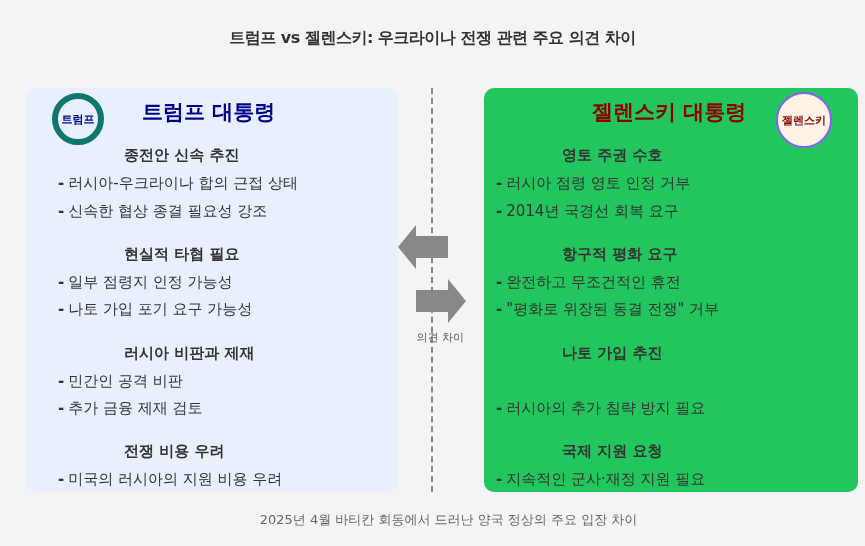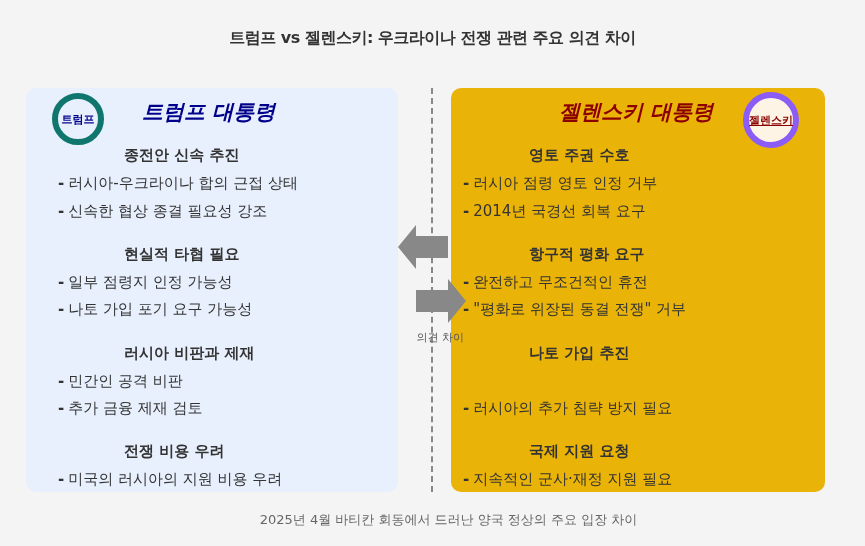--- a/index.html
+++ b/index.html
@@ -14,35 +14,35 @@
     .title {
       position: absolute; left: 0; top: 28px; width: 865px;
       text-align: center; font-size: 16px; font-weight: bold; color: #333;
       letter-spacing: -0.5px;
     }
     .panel {
       position: absolute; top: 88px; height: 404px;
       border-radius: 10px;
     }
     .panel.left { left: 26px; width: 372px; background: #e8f0fd; }
-    .panel.right { left: 451px; width: 374px; background: #eab308; }
+    .panel.right { left: 484px; width: 374px; background: #22c55e; }
 
     .panel-title {
-      position: absolute; top: 10px; font-size: 21px; font-weight: bold; font-style: italic;
+      position: absolute; top: 10px; font-size: 21px; font-weight: bold;
     }
     .left .panel-title { left: 116px; color: #00008b; }
     .right .panel-title { left: 108px; color: #8b0000; }
 
     .badge {
       position: absolute; width: 52px; height: 52px; border-radius: 50%;
       display: flex; align-items: center; justify-content: center;
       font-size: 11px; font-weight: bold; box-sizing: border-box;
     }
     .left .badge { left: 26px; top: 5px; border: 6px solid #0f766e; color: #00008b; background: #e8f0fd; }
-    .right .badge { left: 292px; top: 4px; border: 6px solid #8b5cf6; color: #8b0000; background: #fdf4e6; width: 56px; height: 56px; text-decoration: underline; }
+    .right .badge { left: 292px; top: 4px; border: 2px solid #8b5cf6; color: #8b0000; background: #fdf4e6; width: 56px; height: 56px; }
     .sec-head {
       position: absolute; font-size: 15px; font-weight: bold; color: #333;
       white-space: nowrap;
     }
     .left .sec-head { left: 98px; }
     .right .sec-head { left: 78px; }
     .item {
       position: absolute; font-size: 15px; color: #333; white-space: nowrap;
     }
     .left .item { left: 32px; }

